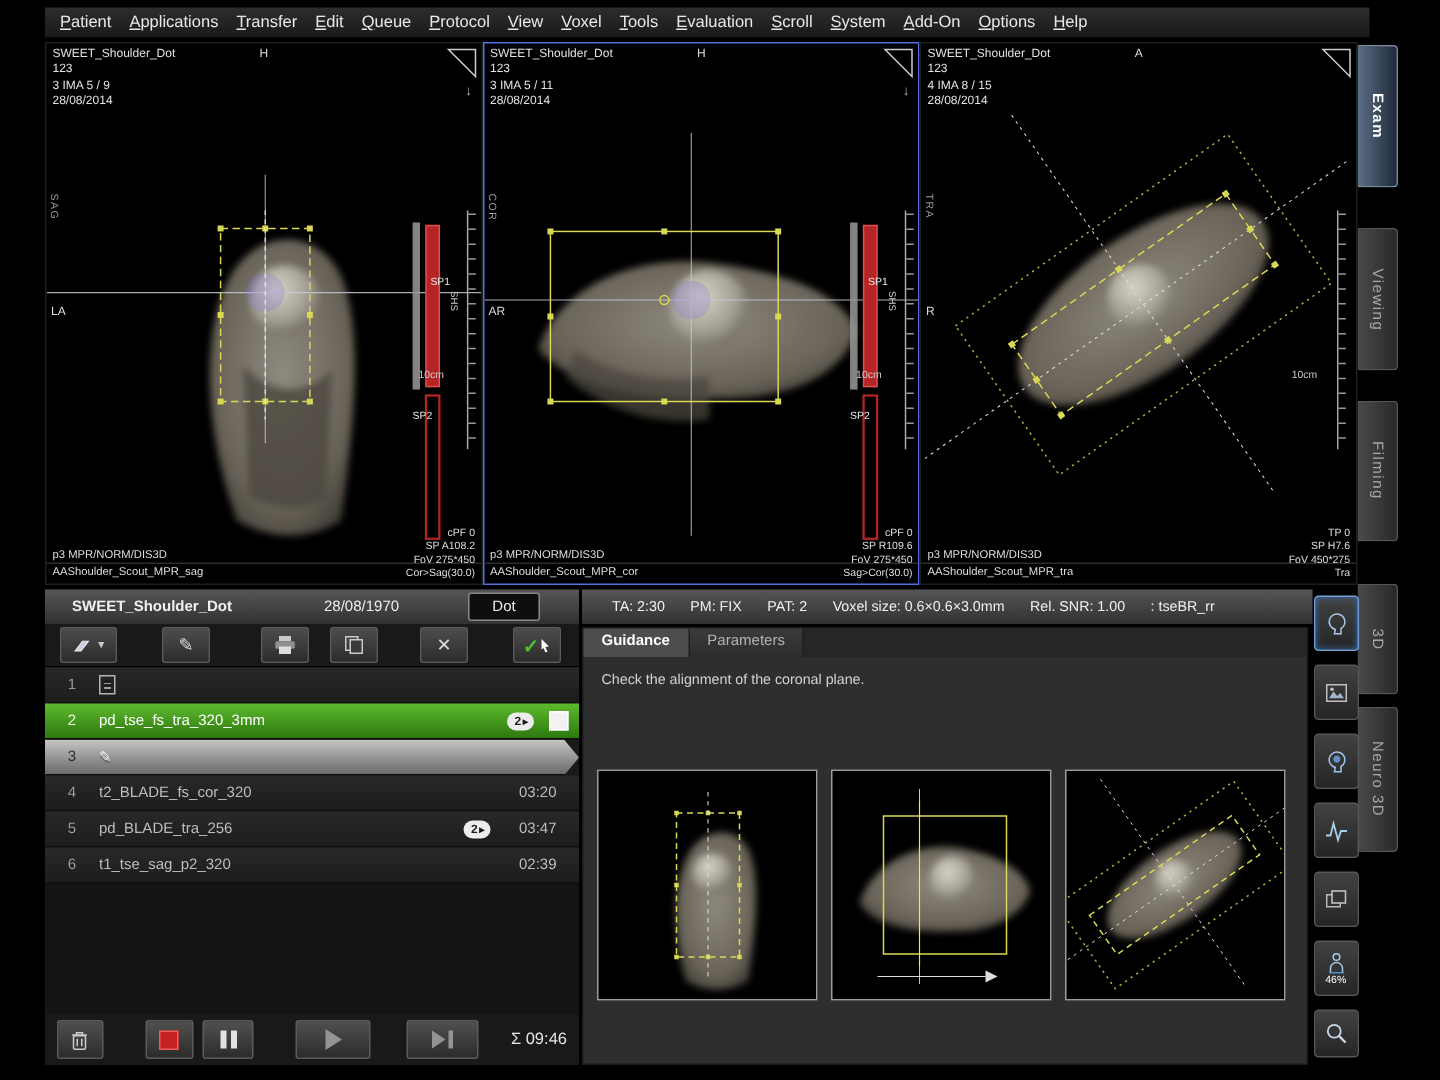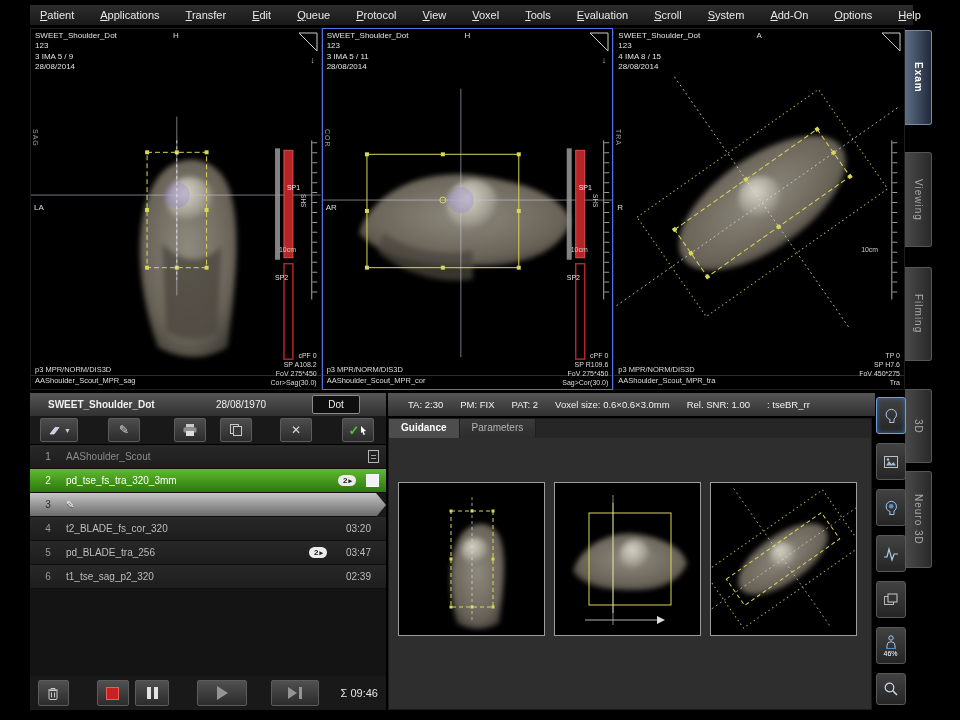--- a/index.html
+++ b/index.html
@@ -2,21 +2,21 @@
 <html><head>
 <meta charset="utf-8">
 <style>
   html,body{margin:0;padding:0}
   body{width:960px;height:720px;position:relative;background:#000;overflow:hidden;
        font-family:"Liberation Sans",sans-serif;color:#ddd;-webkit-font-smoothing:antialiased}
 
   
   #menubar{position:absolute;left:30px;top:5px;width:875px;height:20px;
     background:linear-gradient(#2d2d2d,#191919);display:flex;align-items:center;
-    gap:14px;padding:0 4px;font-size:11px;color:#e8e8e8;border-bottom:1px solid #000}
+    gap:0;padding:0 4px;font-size:11px;color:#e8e8e8;border-bottom:1px solid #000}
   .menu-item{display:inline-block;padding:1px 6px;cursor:default;white-space:nowrap}
   .menu-item::first-letter{text-decoration:underline}
 
   
   #viewports{position:absolute;left:30px;top:28px;width:875px;height:362px;display:flex}
   .viewport{flex:1;position:relative;background:#000;border:1px solid #1e1e1e;overflow:hidden}
   .viewport.selected{border:1px solid #5570e0}
   .vp-svg{position:absolute;left:0;top:0;width:100%;height:100%}
   .vp-header{position:absolute;left:4px;top:2px;font-size:8px;line-height:1.3;color:#e2e2e2;z-index:3;text-shadow:0 0 2px #000}
   .vp-otop{position:absolute;top:2px;left:50%;transform:translateX(-50%);font-size:8px;color:#ddd;z-index:3}
@@ -399,21 +399,20 @@
           <path d="M1,0 L6,5 L3.6,5.4 L5,8.5 L3.6,9 L2.4,6 L1,7 Z" fill="#ffffff"></path>
         </svg>
     </span>
   </div>
 
   <div id="queue-list">
 
       <div class="q-row done">
         <span class="q-num">1</span>
 
-        <span class="q-name">AAShoulder_Scout</span>
 
         <span class="q-icon-doc"></span>
 
       </div>
 
       <div class="q-row running">
         <span class="q-num">2</span>
 
         <span class="q-name">pd_tse_fs_tra_320_3mm</span>
         <span class="q-badge" style="display: inline-block;">2</span>
@@ -492,20 +491,21 @@
   <span>Voxel size: 0.6×0.6×3.0mm</span>
   <span>Rel. SNR: 1.00</span>
   <span>: tseBR_rr</span>
 </div>
 
 <div id="guidance-panel">
   <div id="info-tabs">
     <span class="info-tab active">Guidance</span>
     <span class="info-tab">Parameters</span>
   </div>
+  <div id="guidance-text">Check the alignment of the coronal plane.</div>
 
   <div id="thumbs">
     <div class="thumb">
       <svg viewBox="0 0 145 152">
         <g filter="url(#soft)">
           <path d="M58,140 C48,105 50,70 62,52 C74,36 94,38 101,54 C108,72 105,104 100,140 C86,148 70,147 58,140 Z" fill="url(#gblob)"></path>
           <circle cx="76" cy="68" r="13" fill="url(#ghead)"></circle>
         </g>
         <rect x="52" y="28" width="42" height="96" stroke="#d8d855" fill="none" stroke-dasharray="4 3"></rect>
         <g fill="#d8d855">

